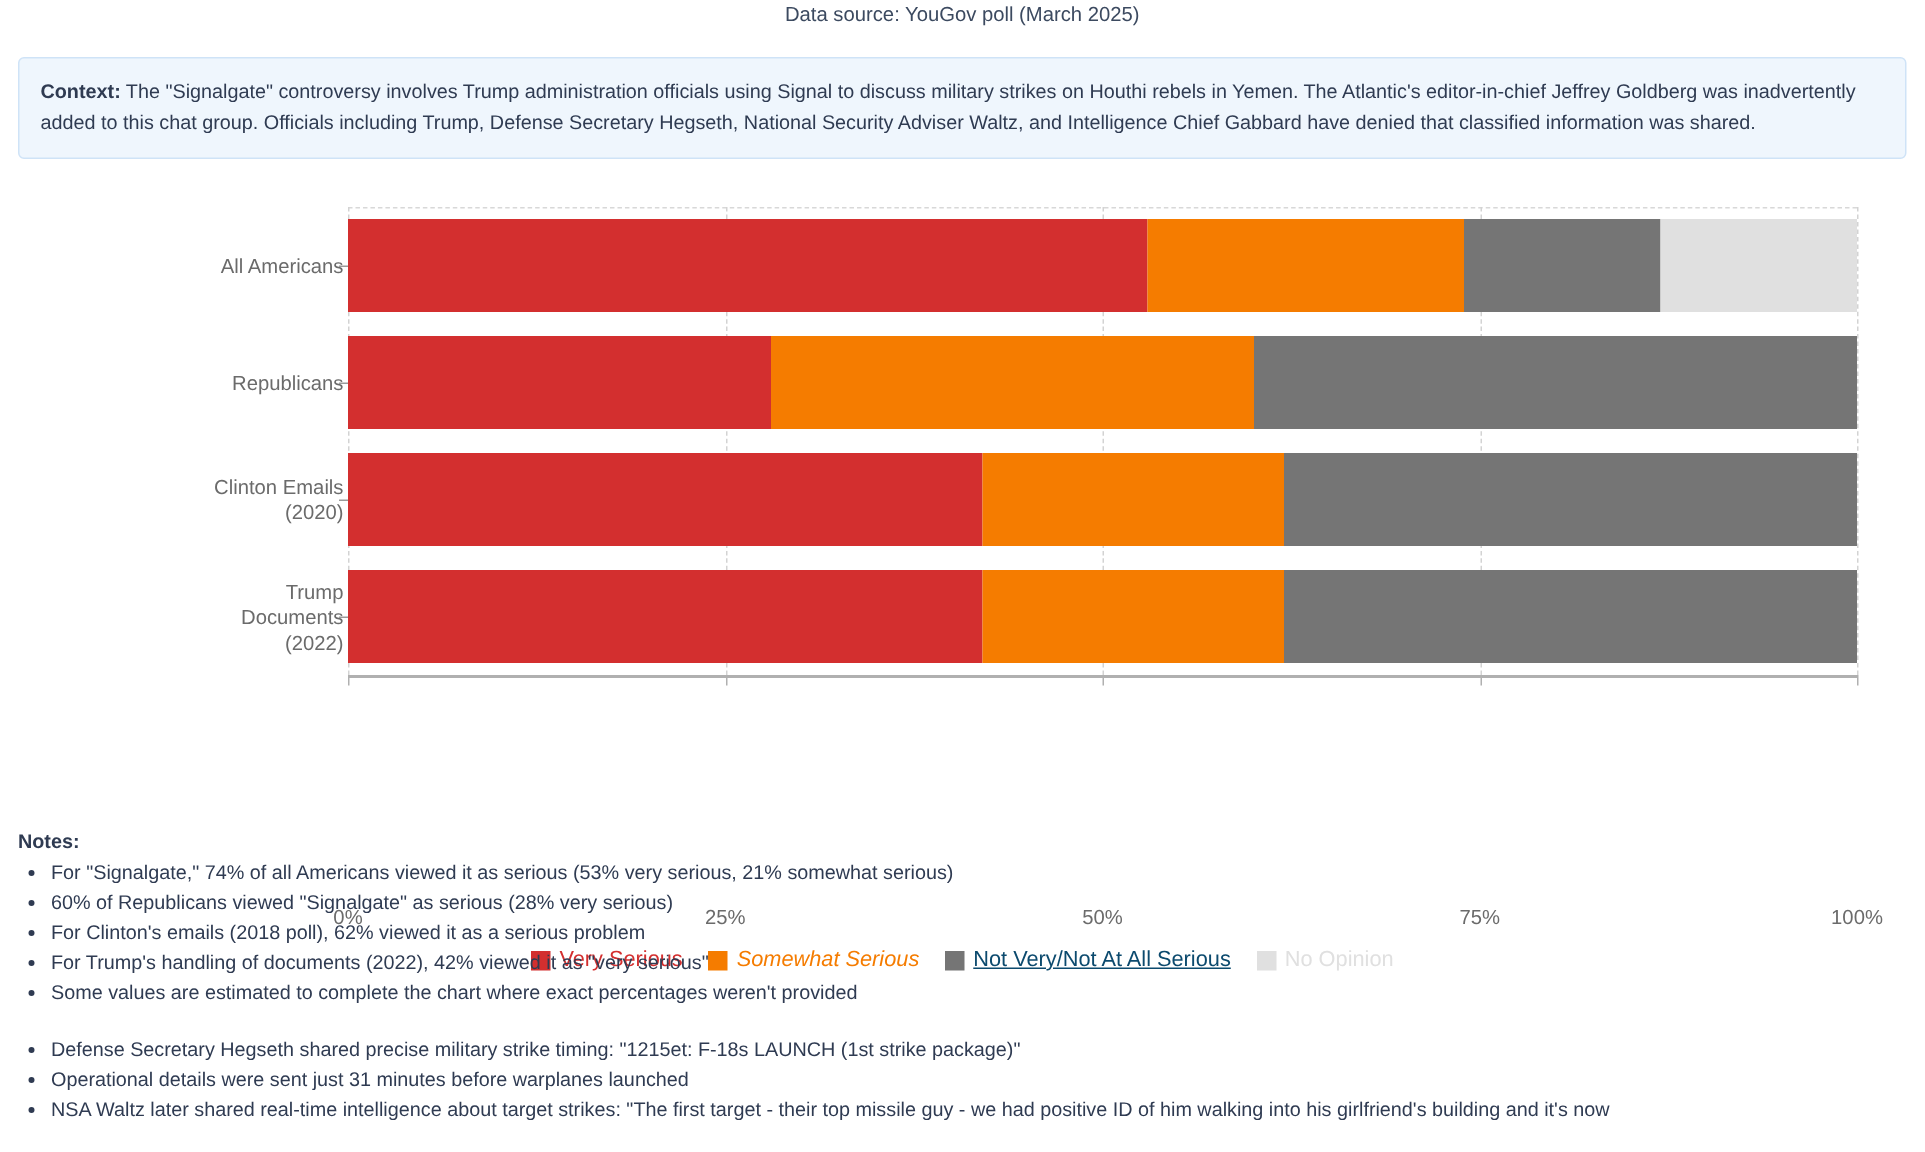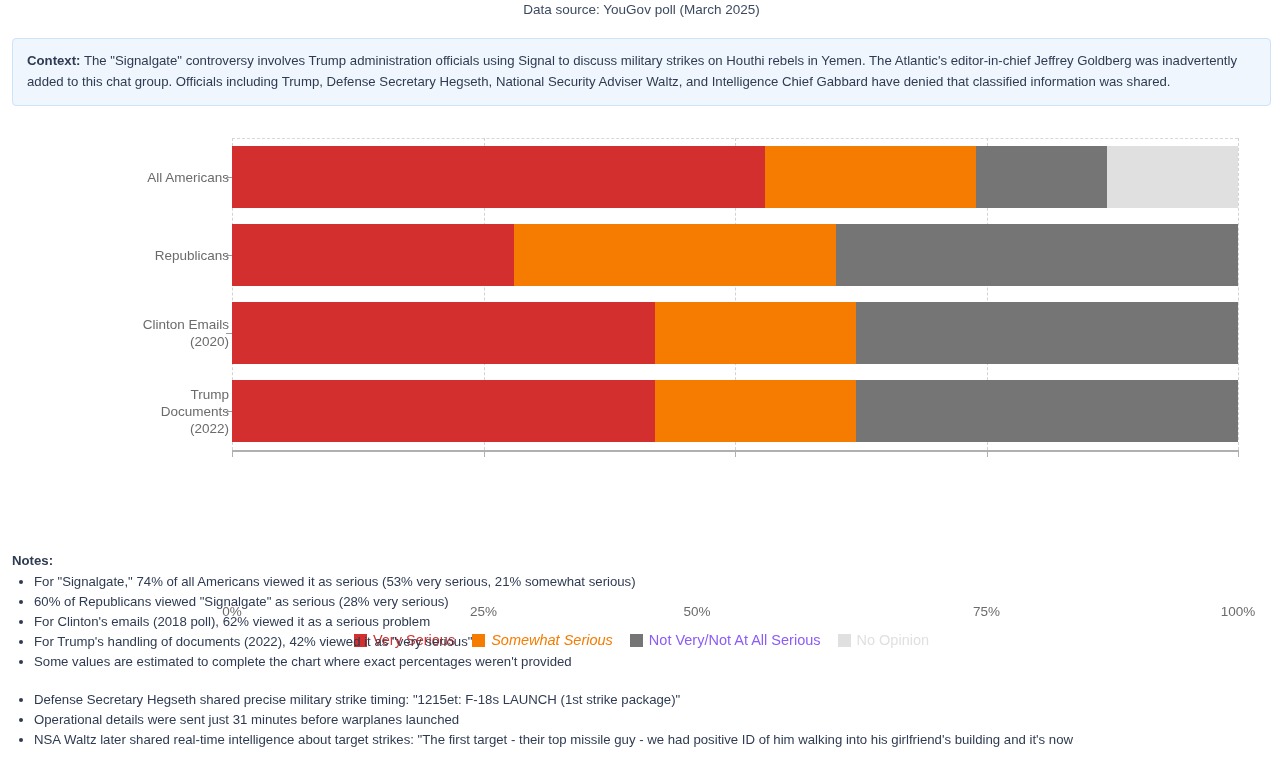--- a/index.html
+++ b/index.html
@@ -201,39 +201,39 @@
       <div class="ylabel" style="top: 257.5px;">Trump
 Documents
 (2022)</div>
       <div class="ytick" style="top: 283px;"></div>
     </div>
   <div id="xlabels">
       <div class="xtick-label" style="left: 232px;">0%</div>
       <div class="xtick-mark" style="left: 232px;"></div>
       <div class="xtick-label" style="left: 483.5px;">25%</div>
       <div class="xtick-mark" style="left: 483.5px;"></div>
-      <div class="xtick-label" style="left: 697px;">50%</div>
+      <div class="xtick-label" style="left: 735px;">50%</div>
       <div class="xtick-mark" style="left: 735px;"></div>
       <div class="xtick-label" style="left: 986.5px;">75%</div>
       <div class="xtick-mark" style="left: 986.5px;"></div>
       <div class="xtick-label" style="left: 1238px;">100%</div>
       <div class="xtick-mark" style="left: 1238px;"></div>
     </div>
   <div class="legend" id="legend">
       <div class="legend-item">
         <span class="legend-swatch" style="background: rgb(211, 47, 47);"></span>
         <span style="color: rgb(211, 47, 47);">Very Serious</span>
       </div>
       <div class="legend-item">
         <span class="legend-swatch" style="background: rgb(245, 124, 0);"></span>
         <span style="color: rgb(245, 124, 0); font-style: italic;">Somewhat Serious</span>
       </div>
       <div class="legend-item">
         <span class="legend-swatch" style="background: rgb(117, 117, 117);"></span>
-        <span style="color: #8b5cf6;">Not Very/Not At All Serious</span>
+        <span style="color: #0c4a6e; text-decoration: underline;">Not Very/Not At All Serious</span>
       </div>
       <div class="legend-item">
         <span class="legend-swatch" style="background: rgb(224, 224, 224);"></span>
         <span style="color: rgb(224, 224, 224);">No Opinion</span>
       </div>
     </div>
 </div>
 
 <div class="section notes-block">
   <div class="section-head">Notes:</div>

